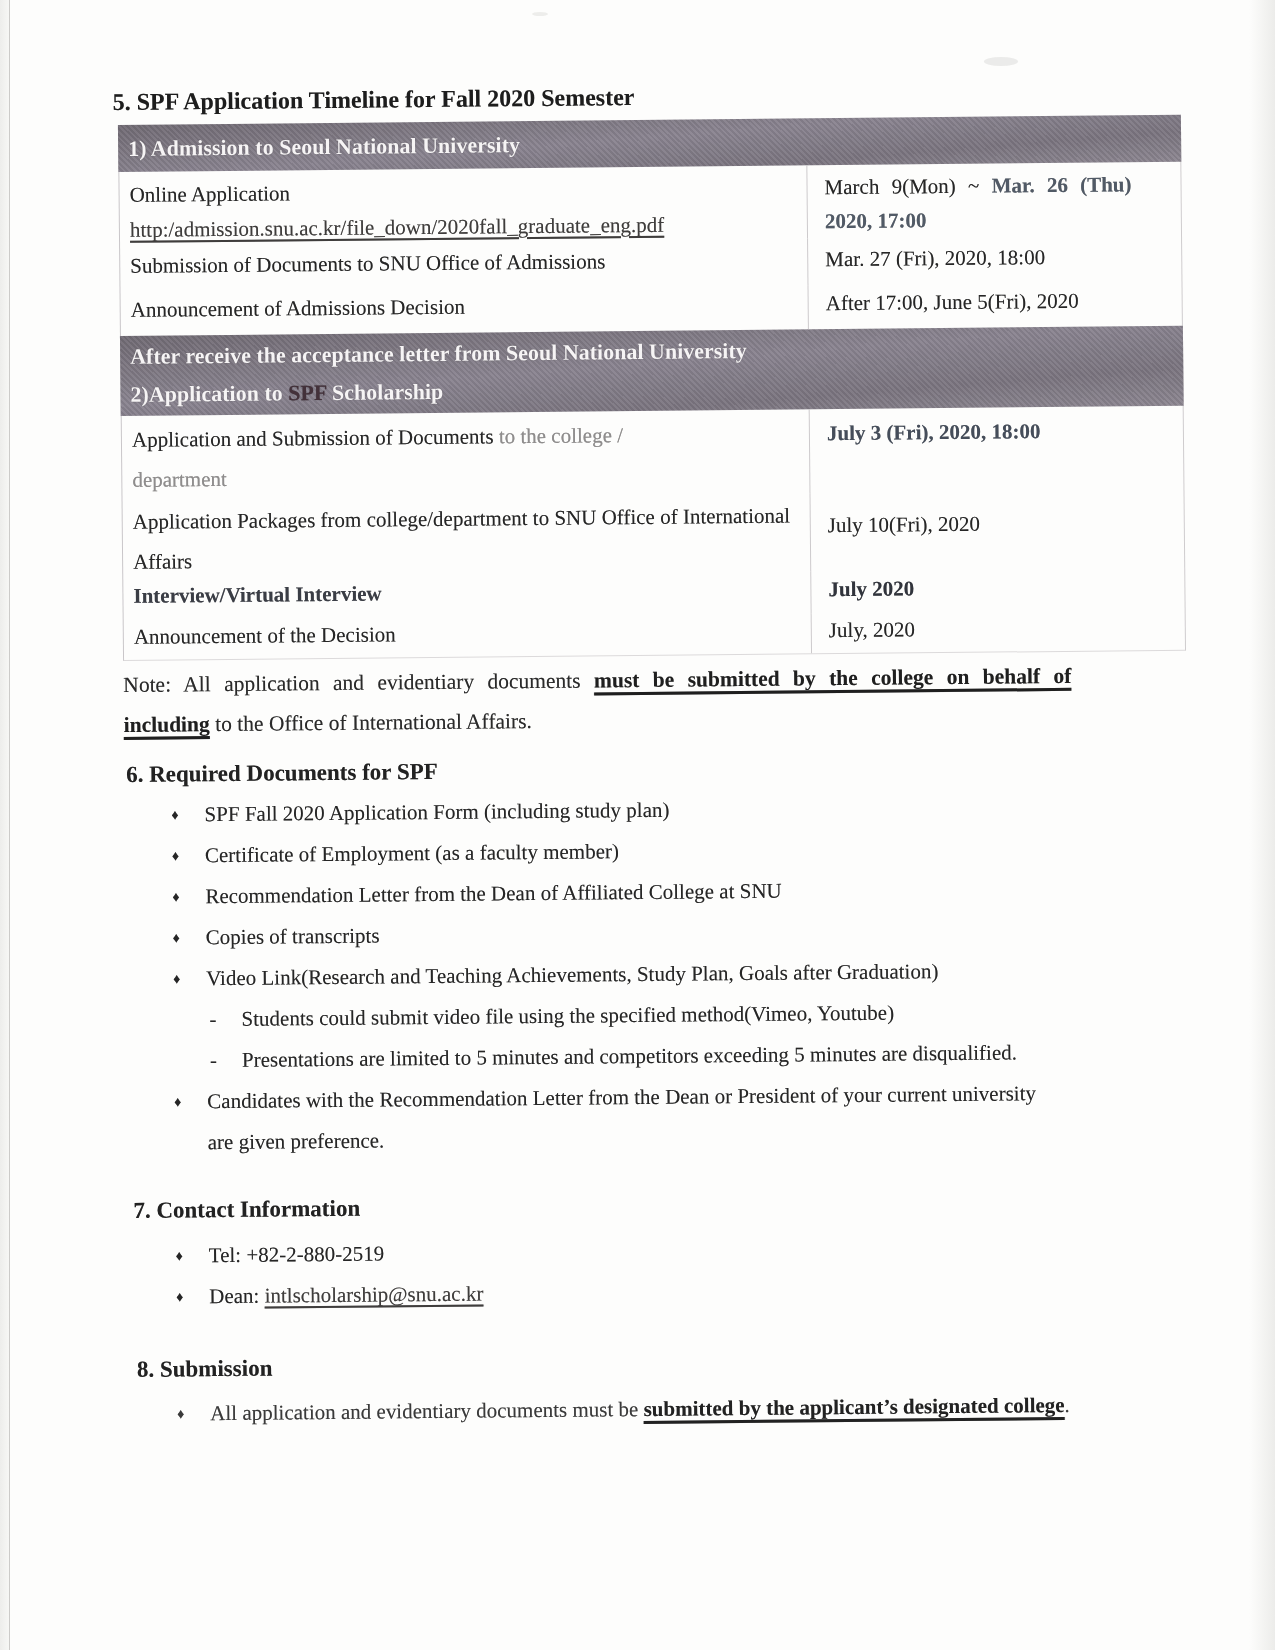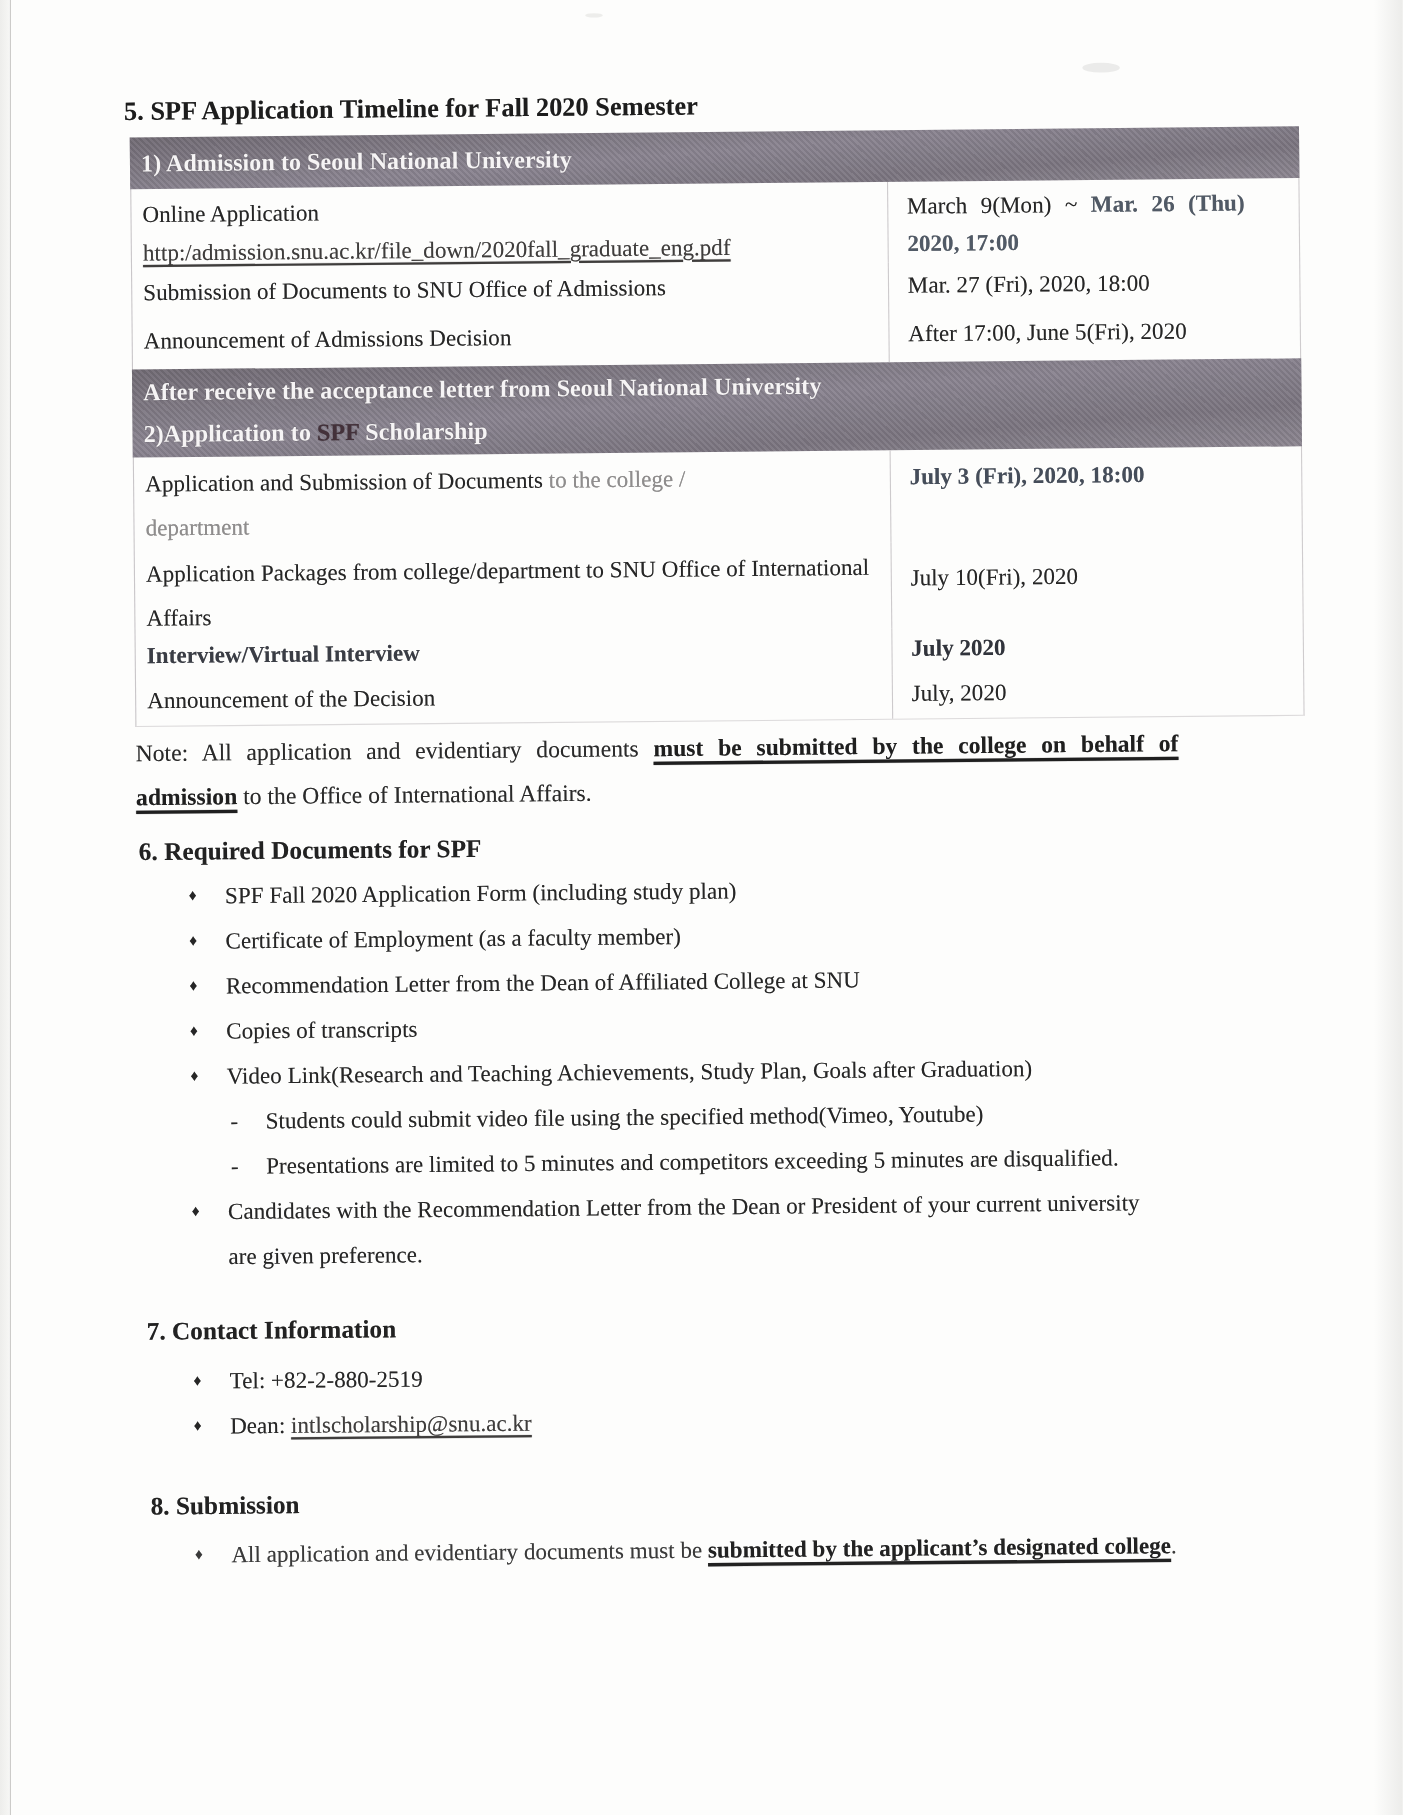--- a/index.html
+++ b/index.html
@@ -146,21 +146,21 @@
 
       <div class="trow r7">
         <div class="cell-l">Announcement of the Decision</div>
         <div class="cell-r">July, 2020</div>
       </div>
 
     </div>
 
     <div class="note">
       <div class="nline1"><span>Note: All application and evidentiary documents </span><span class="bu">must be submitted by the college on behalf of</span></div>
-      <div><span class="bu">admission</span><span> to the Office of International Affairs.</span></div>
+      <div><span class="bu">including</span><span> to the Office of International Affairs.</span></div>
     </div>
 
     <h3 class="s-head" style="left:127px;top:757px;">6. Required Documents for SPF</h3>
 
     <div class="blist">
       <div class="bitem"><span class="bmark">♦</span><span>SPF Fall 2020 Application Form (including study plan)</span></div>
       <div class="bitem"><span class="bmark">♦</span><span>Certificate of Employment (as a faculty member)</span></div>
       <div class="bitem"><span class="bmark">♦</span><span>Recommendation Letter from the Dean of Affiliated College at SNU</span></div>
       <div class="bitem"><span class="bmark">♦</span><span>Copies of transcripts</span></div>
       <div class="bitem"><span class="bmark">♦</span><span>Video Link(Research and Teaching Achievements, Study Plan, Goals after Graduation)</span></div>

